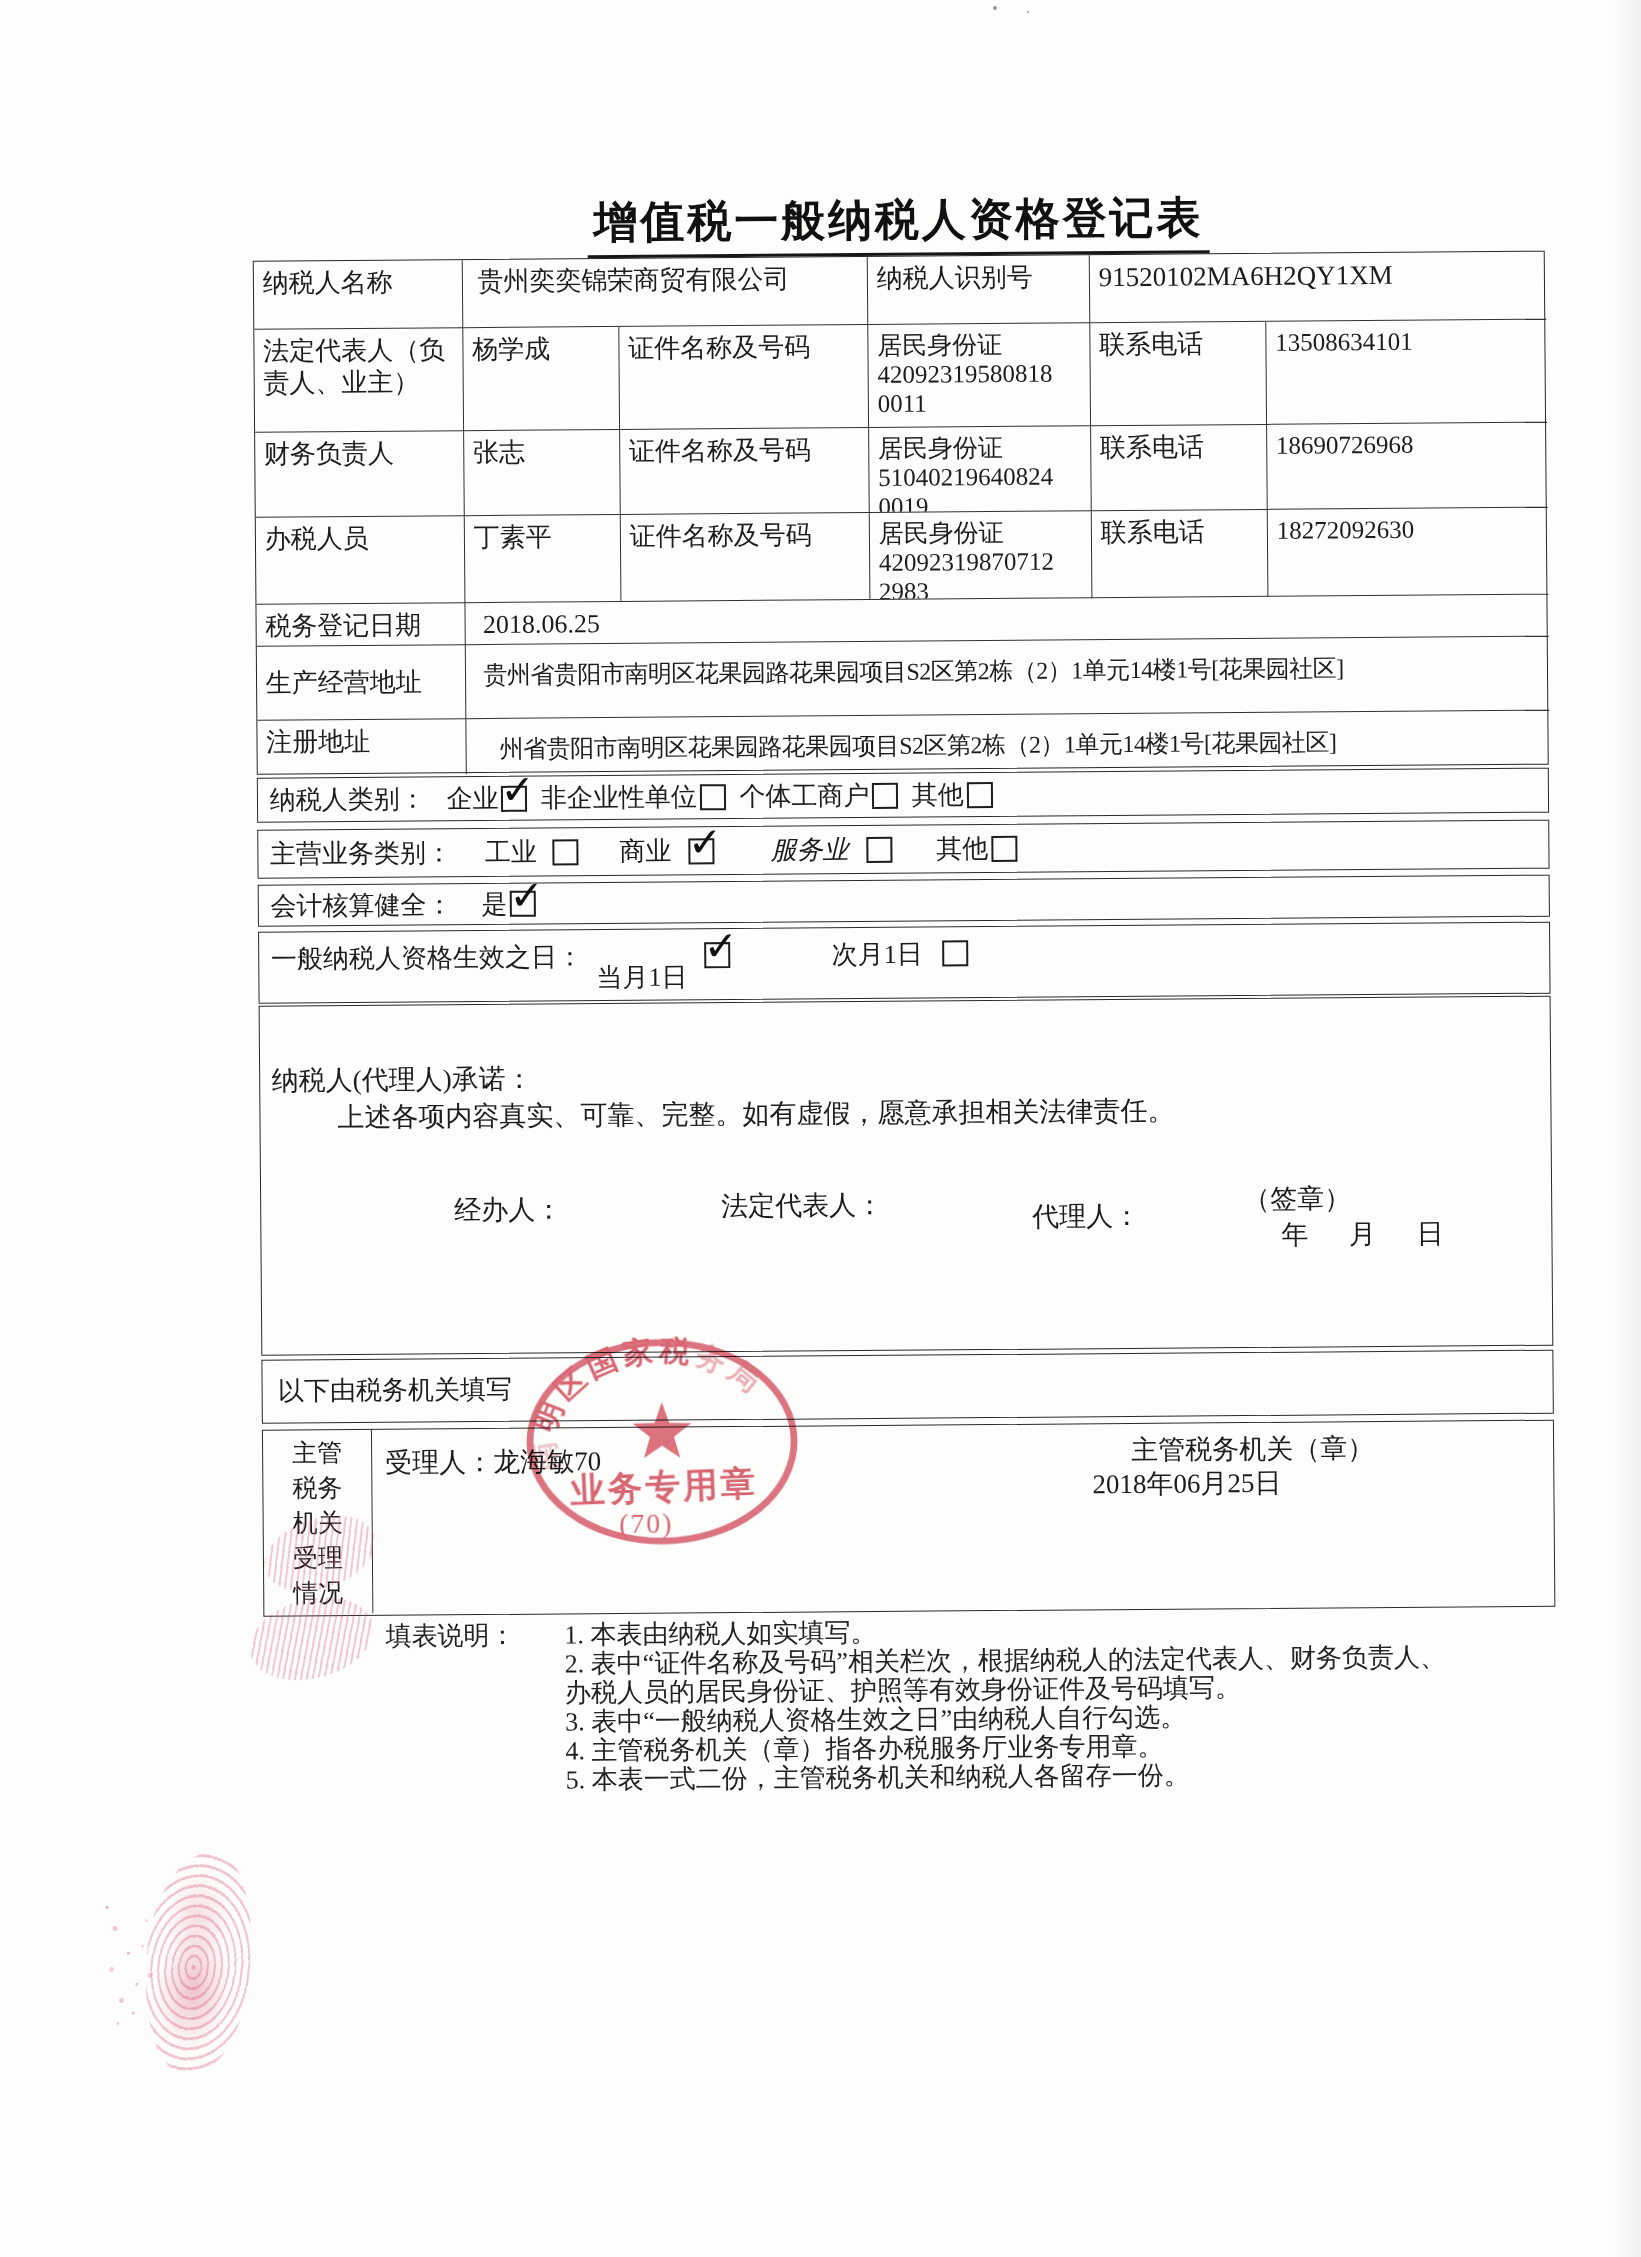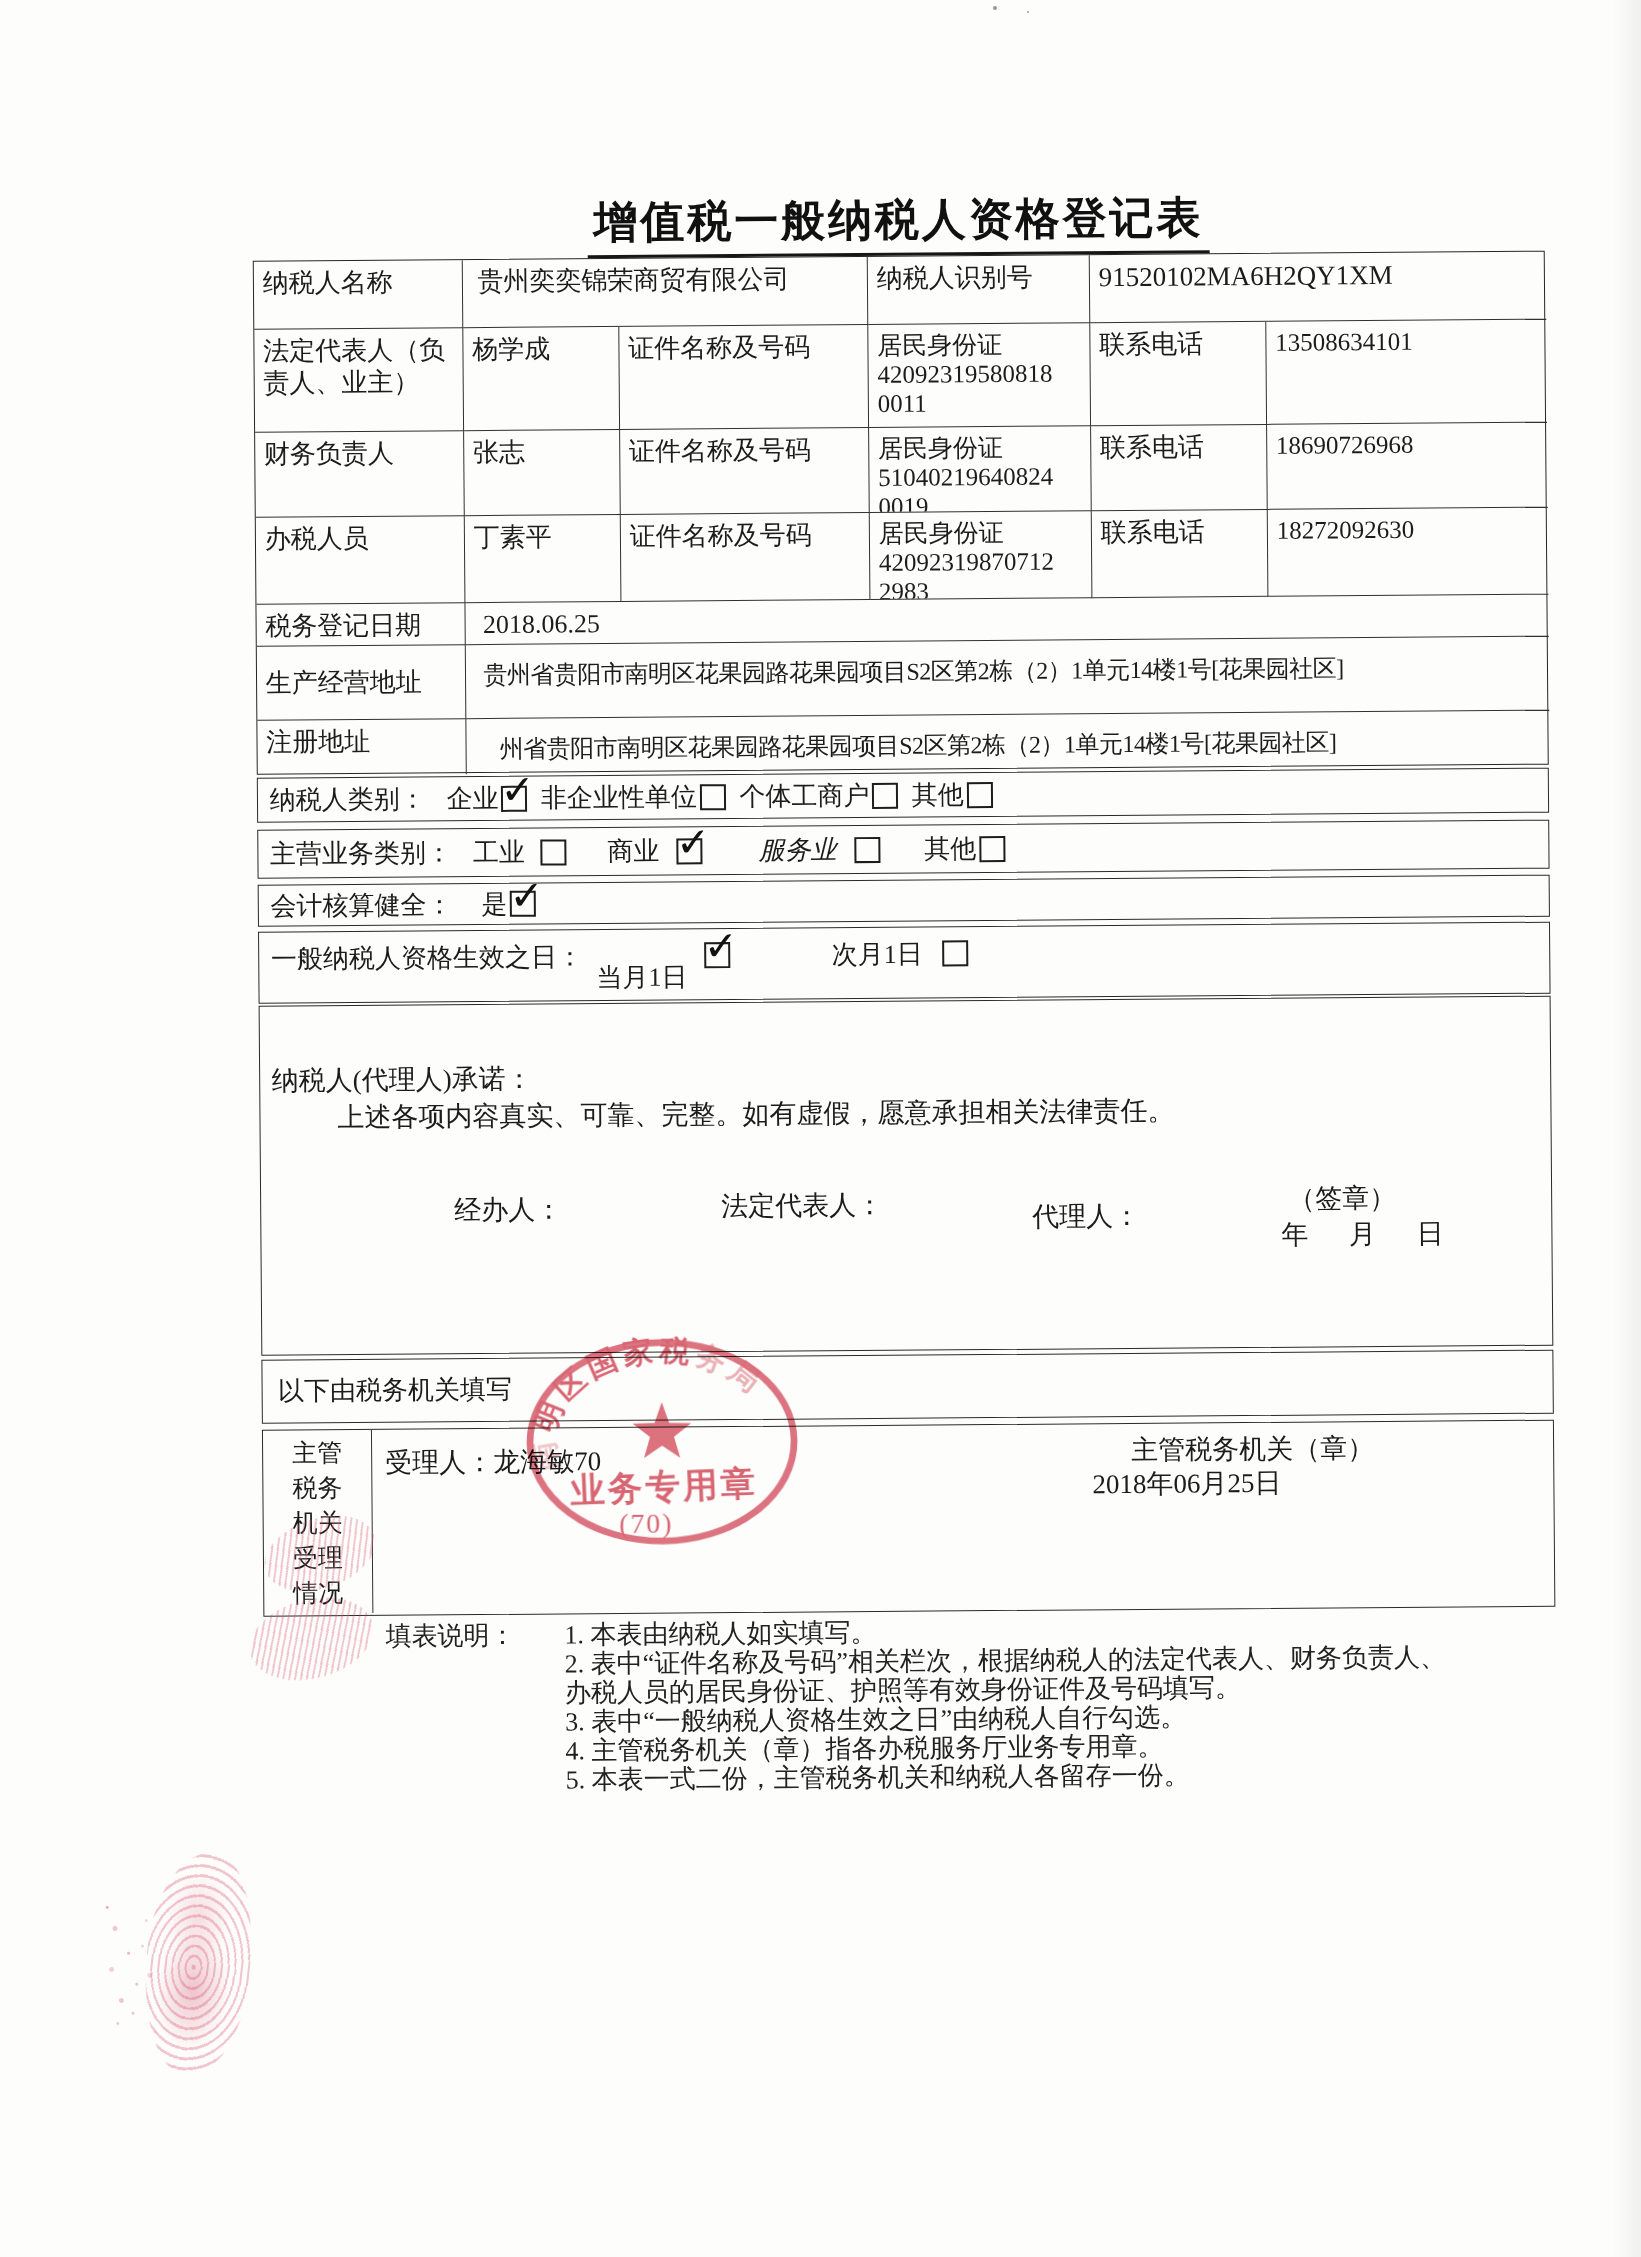--- a/index.html
+++ b/index.html
@@ -175,21 +175,21 @@
           <span class="mk"></span>
         </span>
       <span style="margin-left:13.5px;">其他</span>
       <span class="cb" style="margin-left:2.9px;">
           <span class="mk"></span>
         </span>
     </div>
 
     <div class="obox" style="top:825px; height:49px;">
       <span>主营业务类别：</span>
-      <span style="margin-left:21px;">工业</span>
+      <span style="margin-left:33px;">工业</span>
       <span class="cb" style="margin-left:15.4px;">
           <span class="mk"></span>
         </span>
       <span style="margin-left:41px;">商业</span>
       <span class="cb" style="margin-left:17.4px;">
           <span class="mk">✓</span>
         </span>
       <span style="margin-left:56px;font-style:italic;">服务业</span>
       <span class="cb" style="margin-left:17.4px;">
           <span class="mk"></span>
@@ -219,21 +219,21 @@
           <span class="mk"></span>
         </span>
     </div>
 
     <div class="pbox">
       <div class="abs" style="left:11.6px; top:56px;">纳税人(代理人)承诺：</div>
       <div class="abs" style="left:77px; top:93px;">上述各项内容真实、可靠、完整。如有虚假，愿意承担相关法律责任。</div>
       <div class="abs" style="left:193px; top:187px;">经办人：</div>
       <div class="abs" style="left:460px; top:185px;">法定代表人：</div>
       <div class="abs" style="left:763px; top:198px;margin-left:8px;">代理人：</div>
-      <div class="abs" style="left:1027px; top:182px;">（签章）</div>
+      <div class="abs" style="left:982px; top:182px;">（签章）</div>
       <div class="abs" style="left:1020px; top:218px; letter-spacing:6.8px;">年　月　日</div>
     </div>
 
     <div class="nbox">
       <div class="abs" style="left:15.4px; top:12.6px;">以下由税务机关填写</div>
     </div>
 
     <div class="abox">
       <div class="side">
         <div>主管</div>

